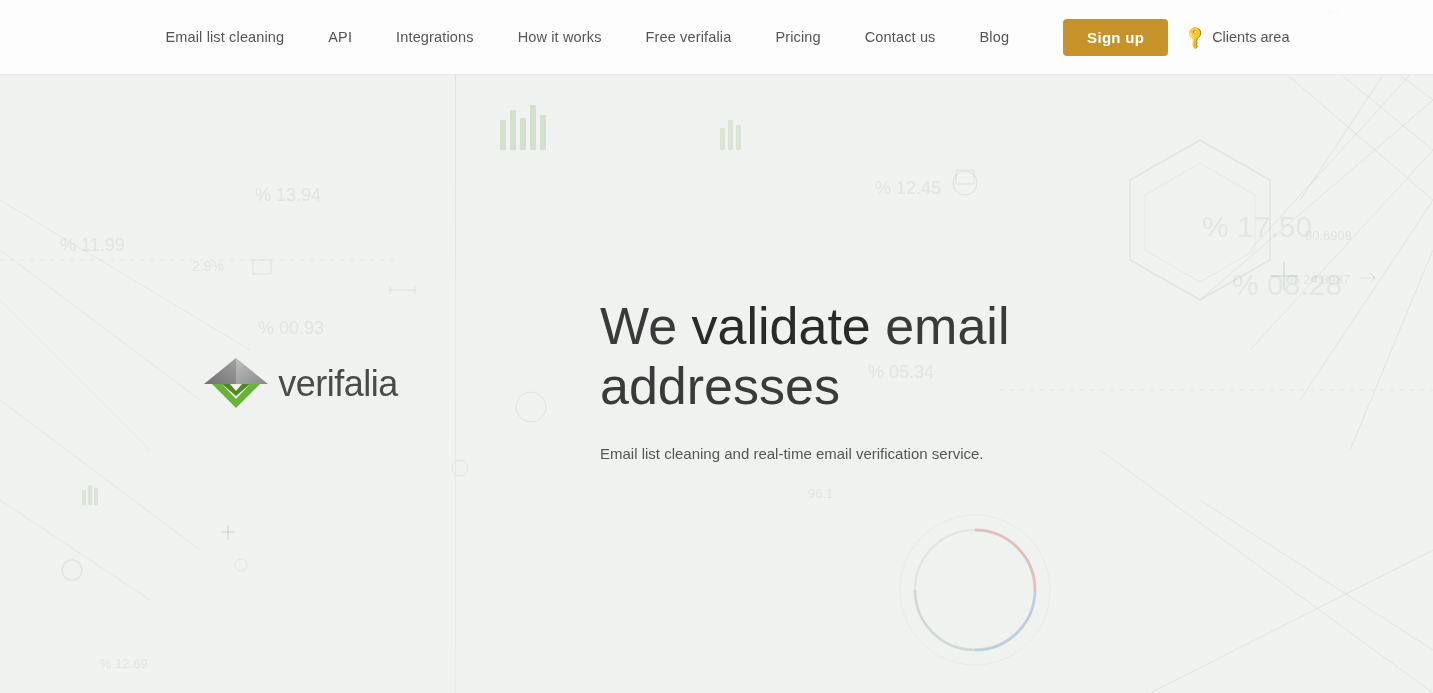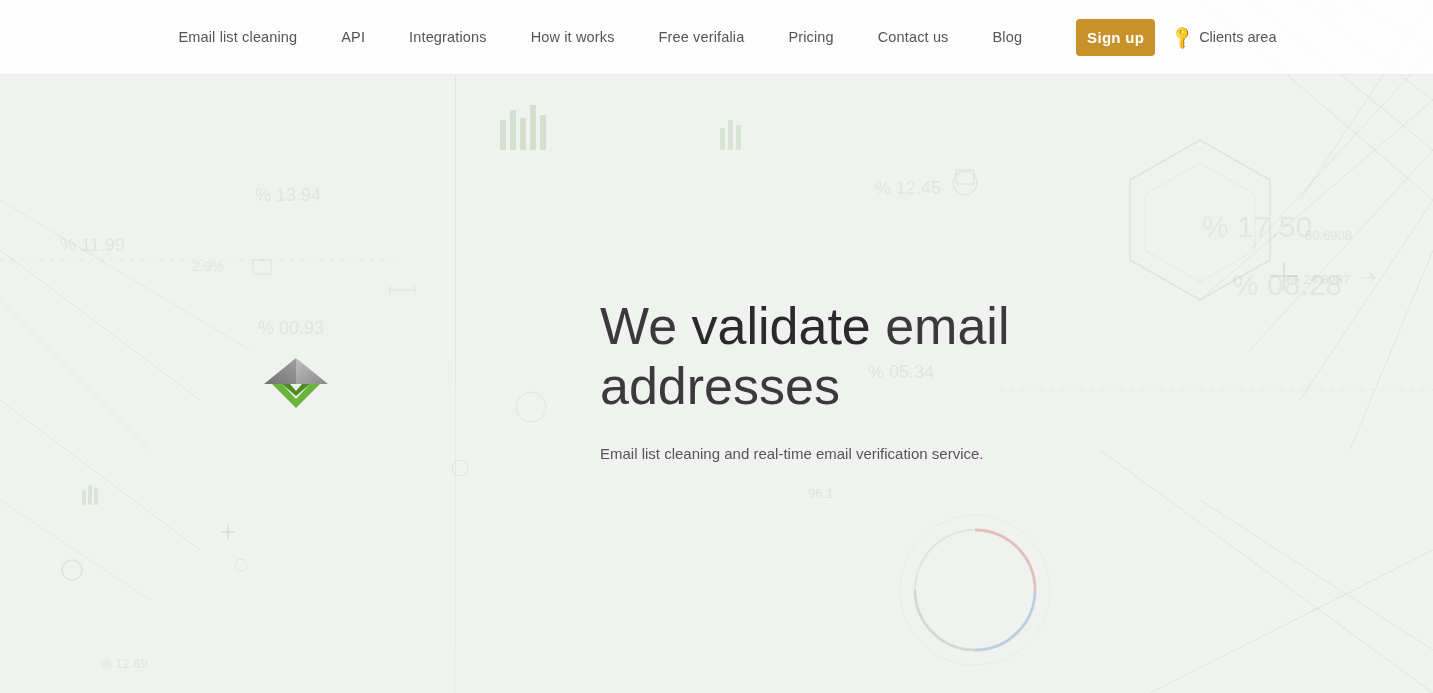--- a/index.html
+++ b/index.html
@@ -55,21 +55,21 @@
       align-items: center;
       gap: 18px;
       margin-left: 32px;
     }
 
     .signup-btn {
       background: #c8922a;
       color: #fff;
       border: none;
       border-radius: 4px;
-      padding: 10px 11px;
+      padding: 10px 24px;
       font-size: 15px;
       font-weight: 600;
       cursor: pointer;
       letter-spacing: 0.02em;
     }
 
     .clients-area-link {
       display: flex;
       align-items: center;
       gap: 6px;
@@ -332,20 +332,21 @@
           <linearGradient id="silver-grad" x1="0%" y1="0%" x2="100%" y2="100%">
             <stop offset="0%" style="stop-color:#c0c0c0"></stop>
             <stop offset="100%" style="stop-color:#888888"></stop>
           </linearGradient>
           <linearGradient id="silver-grad2" x1="100%" y1="0%" x2="0%" y2="100%">
             <stop offset="0%" style="stop-color:#a0a0a0"></stop>
             <stop offset="100%" style="stop-color:#707070"></stop>
           </linearGradient>
         </defs>
       </svg>
+      <span class="logo-text">verifalia</span>
     </div>
   </div>
 
   <div class="hero-right">
     <h1 class="hero-headline">
       <span>We </span><strong>validate</strong><span> email addresses</span>
     </h1>
     <div class="hero-subtext">
       <p>Email list cleaning and real-time email verification service.</p>
     </div>

